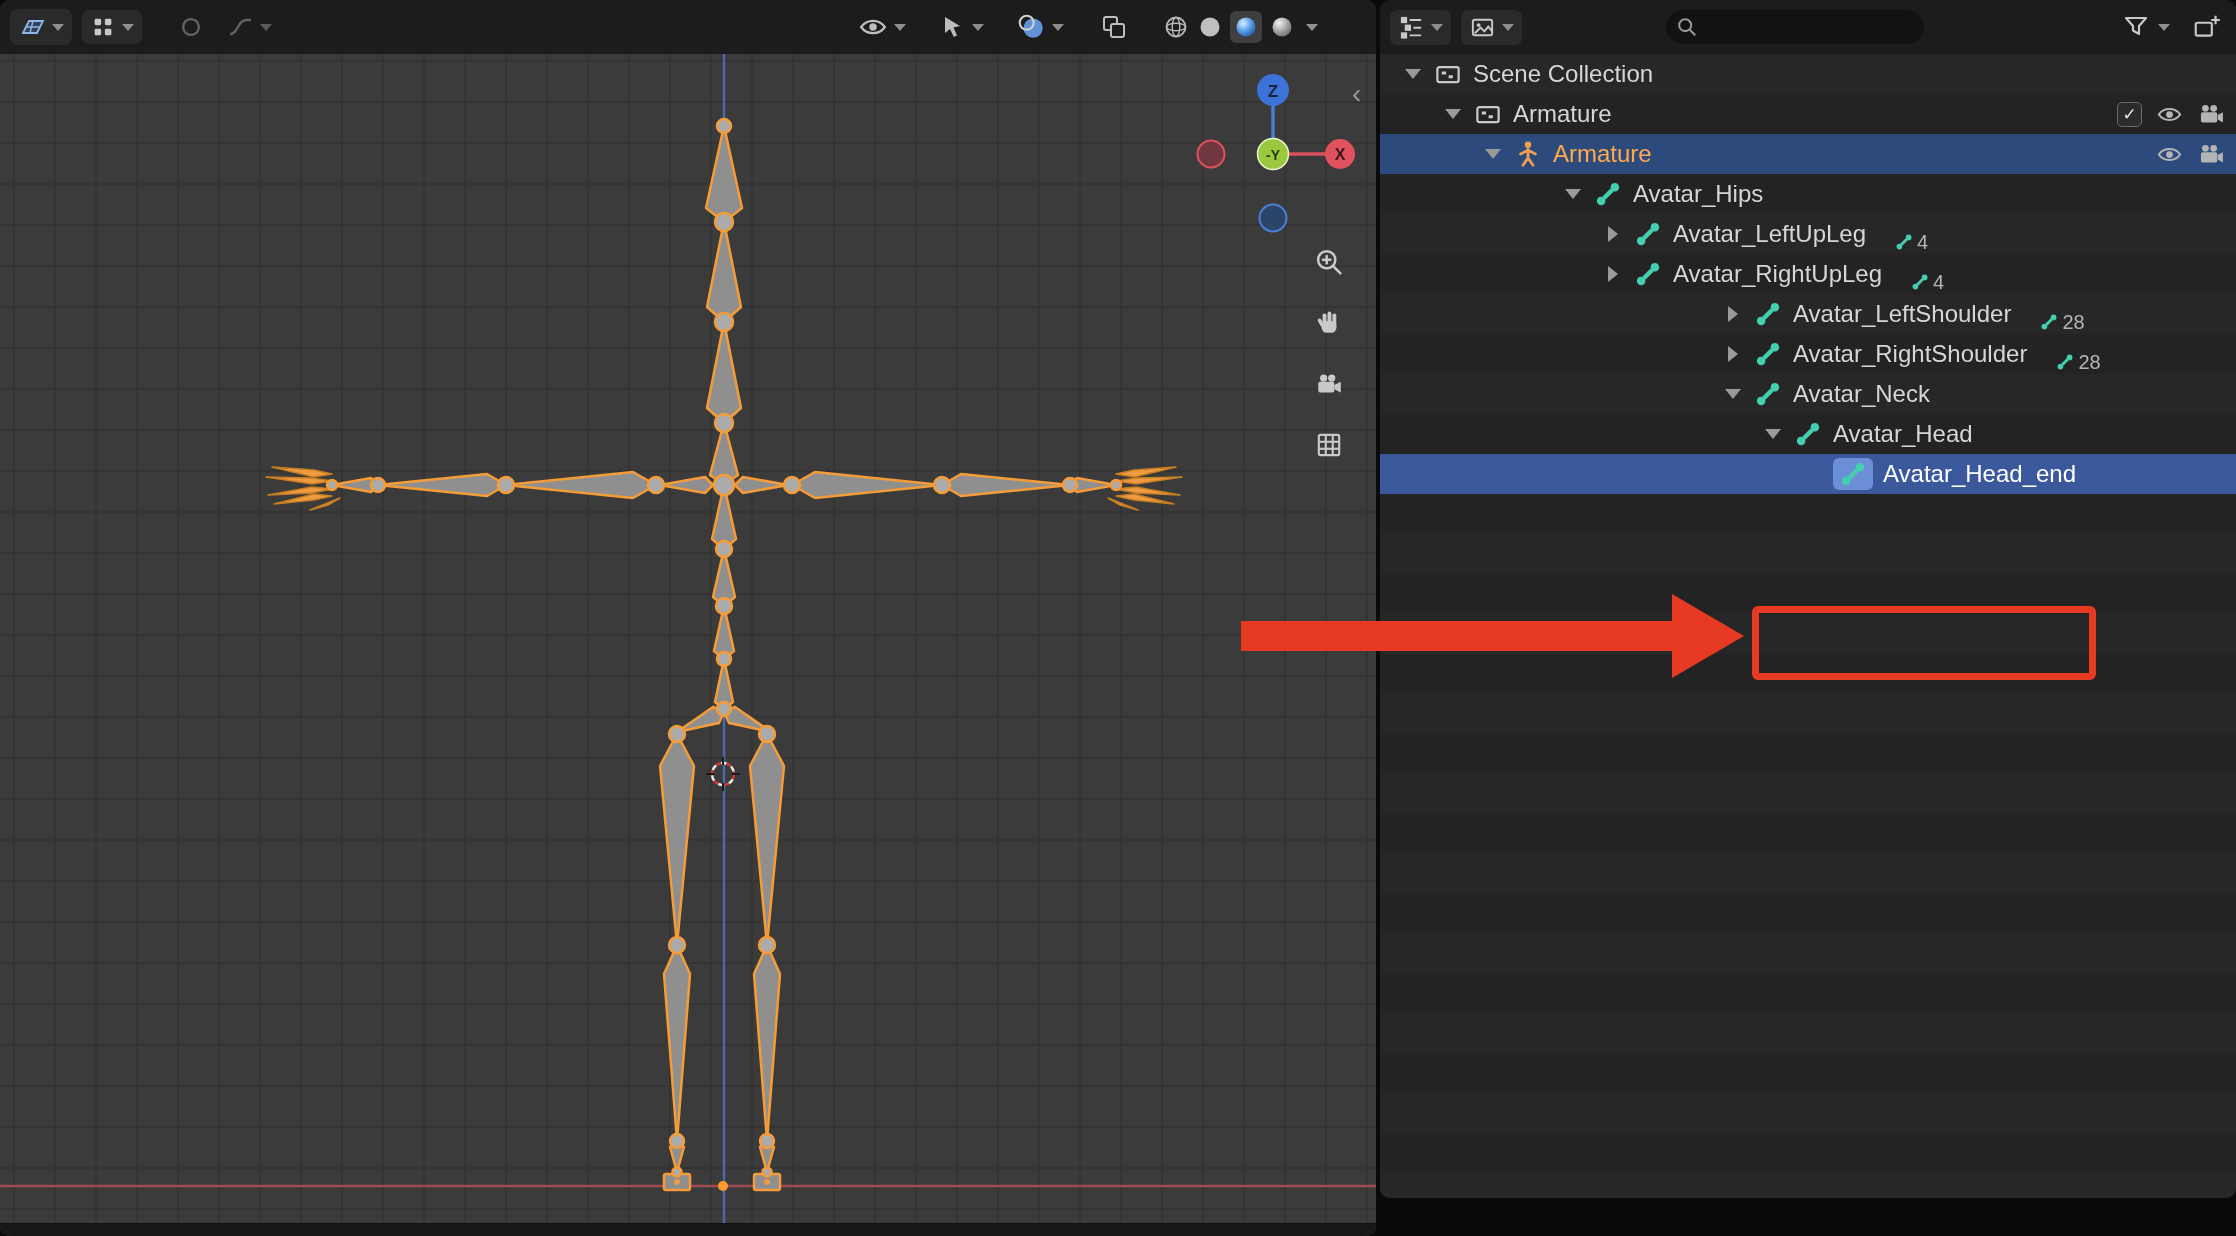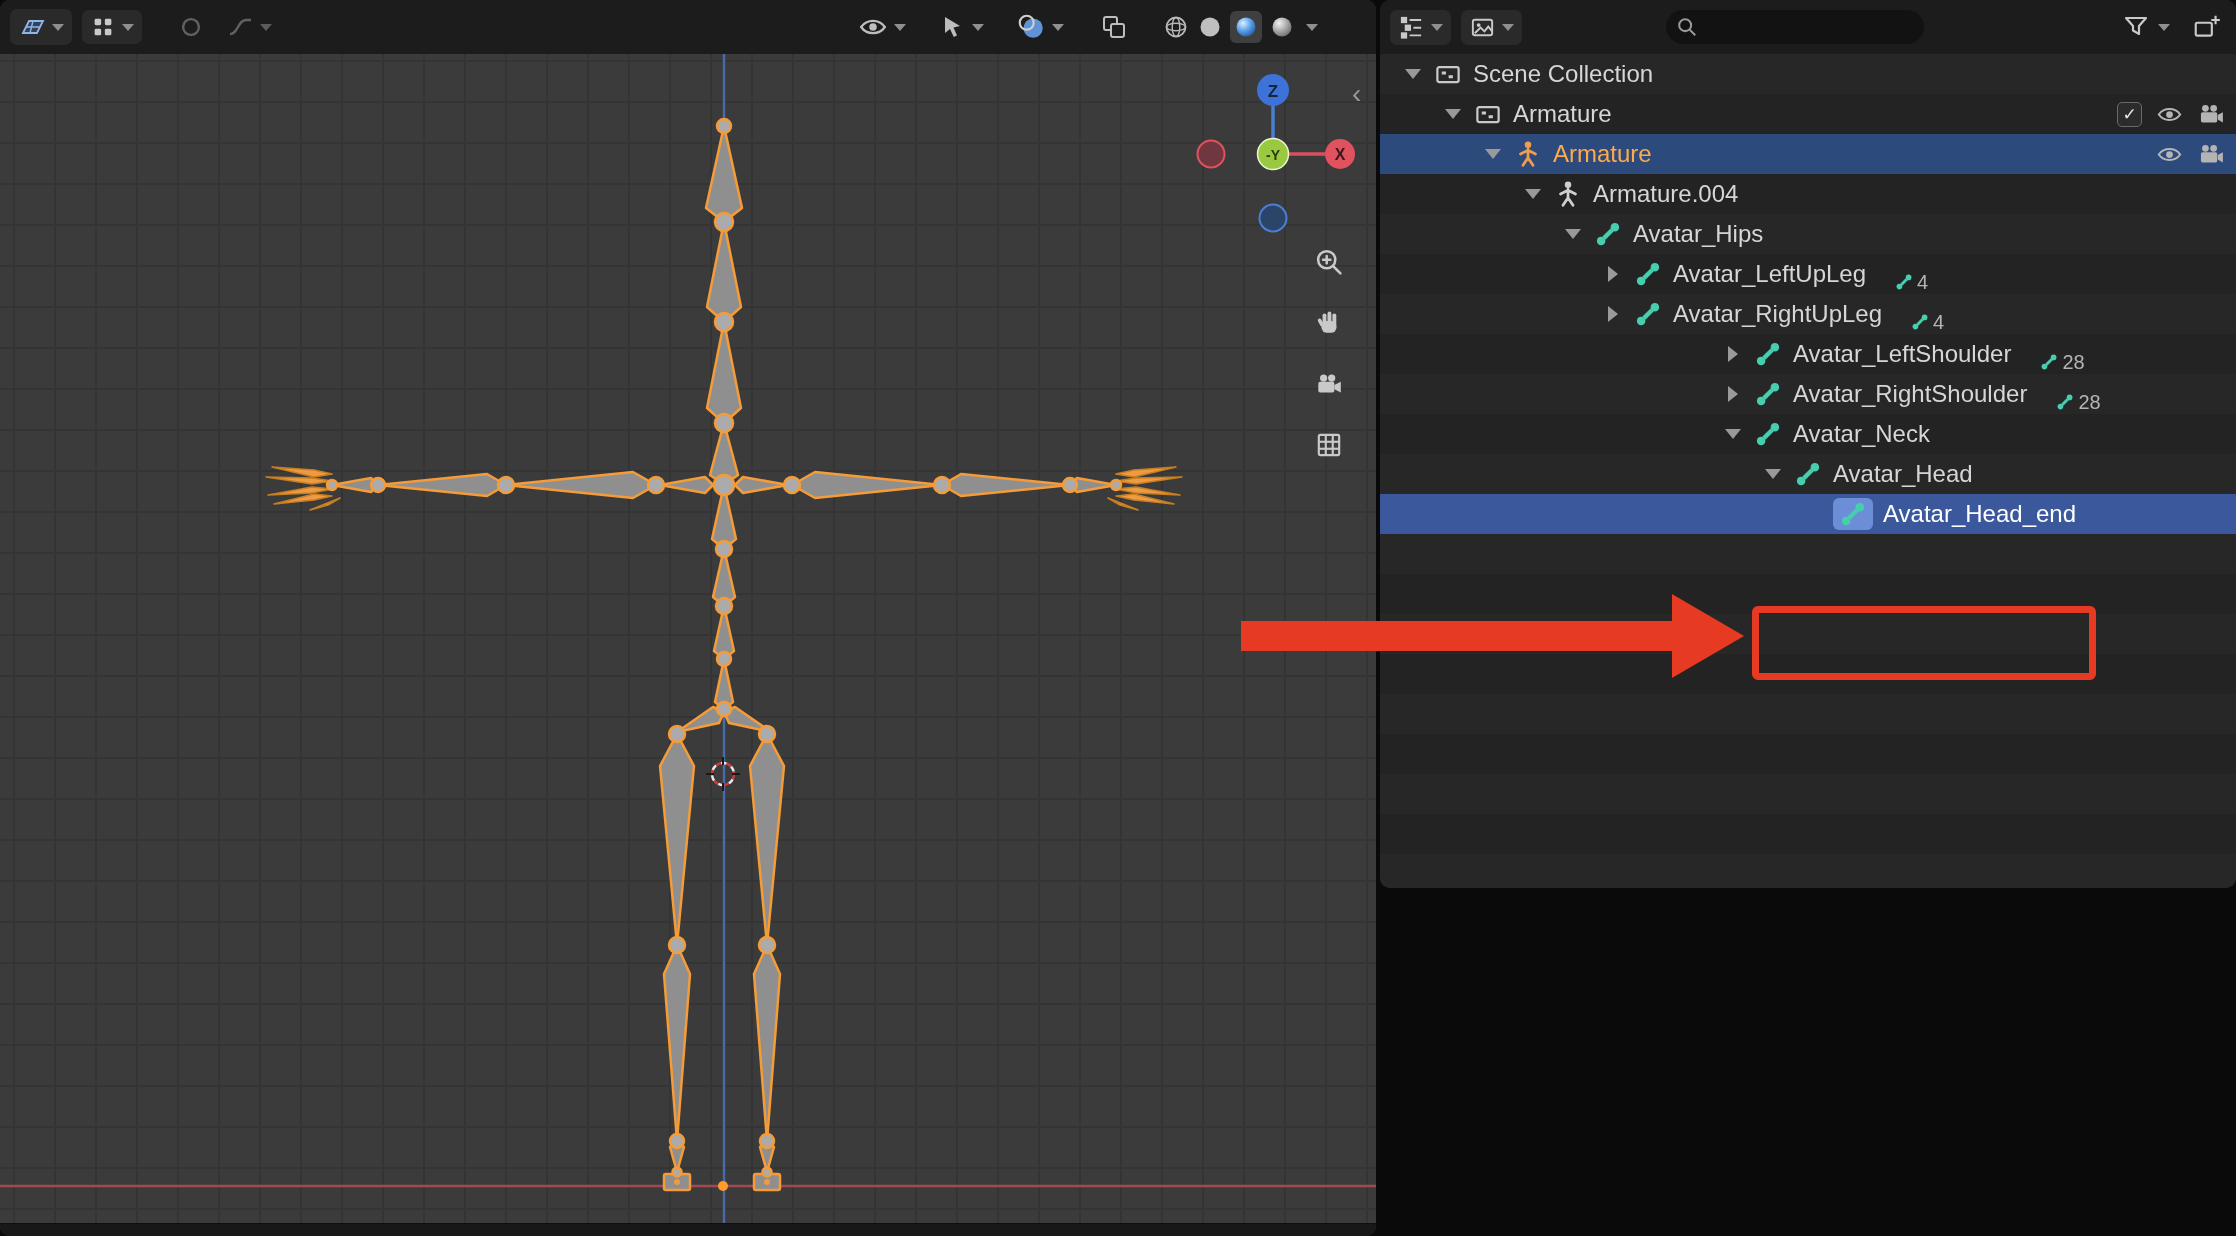--- a/index.html
+++ b/index.html
@@ -2,21 +2,21 @@
 <html><head>
 <meta charset="utf-8">
 <style>
   html,body{margin:0;padding:0;background:#000;}
   #root{position:relative;width:2236px;height:1236px;background:#0a0a0a;overflow:hidden;
         font-family:"Liberation Sans",sans-serif;-webkit-font-smoothing:antialiased;}
 
   
   #viewport{position:absolute;left:0;top:0;width:1376px;height:1236px;border-radius:10px;
             background:#3b3b3b;overflow:hidden;}
-  #outliner{position:absolute;left:1380px;top:0;width:856px;height:888px;border-radius:10px;
+  #outliner{position:absolute;left:1380px;top:0;width:856px;height:1198px;border-radius:10px;
             background:#232323;overflow:hidden;}
 
   
   .hdr{position:absolute;left:0;top:0;right:0;height:54px;background:#1c1c1c;
        border-bottom:1px solid #121212;display:flex;align-items:center;}
   .pill{display:flex;align-items:center;gap:6px;background:#2a2a2a;border-radius:7px;
         padding:4px 8px;margin-left:10px;cursor:default;}
   .chev{width:0;height:0;border-left:6px solid transparent;border-right:6px solid transparent;
         border-top:7px solid #8f8f8f;}
   .hicn{display:flex;align-items:center;justify-content:center;}
@@ -454,27 +454,20 @@
         <span class="lbl orange">Armature</span>
         <span class="tgl">
           <svg class="tglicn">
               <use href="#i-eye"></use>
             </svg>
           <svg class="tglicn">
               <use href="#i-cam"></use>
             </svg>
         </span>
       </div>
-      <div class="row" style="--lvl:3">
-        <span class="tri down"></span>
-        <svg class="icn fig">
-            <use href="#i-fig"></use>
-          </svg>
-        <span class="lbl">Armature.004</span>
-      </div>
       <div class="row" style="--lvl:4">
         <span class="tri down"></span>
         <svg class="icn bone">
             <use href="#i-bone"></use>
           </svg>
         <span class="lbl">Avatar_Hips</span>
       </div>
       <div class="row" style="--lvl:5">
         <span class="tri right"></span>
         <svg class="icn bone">

